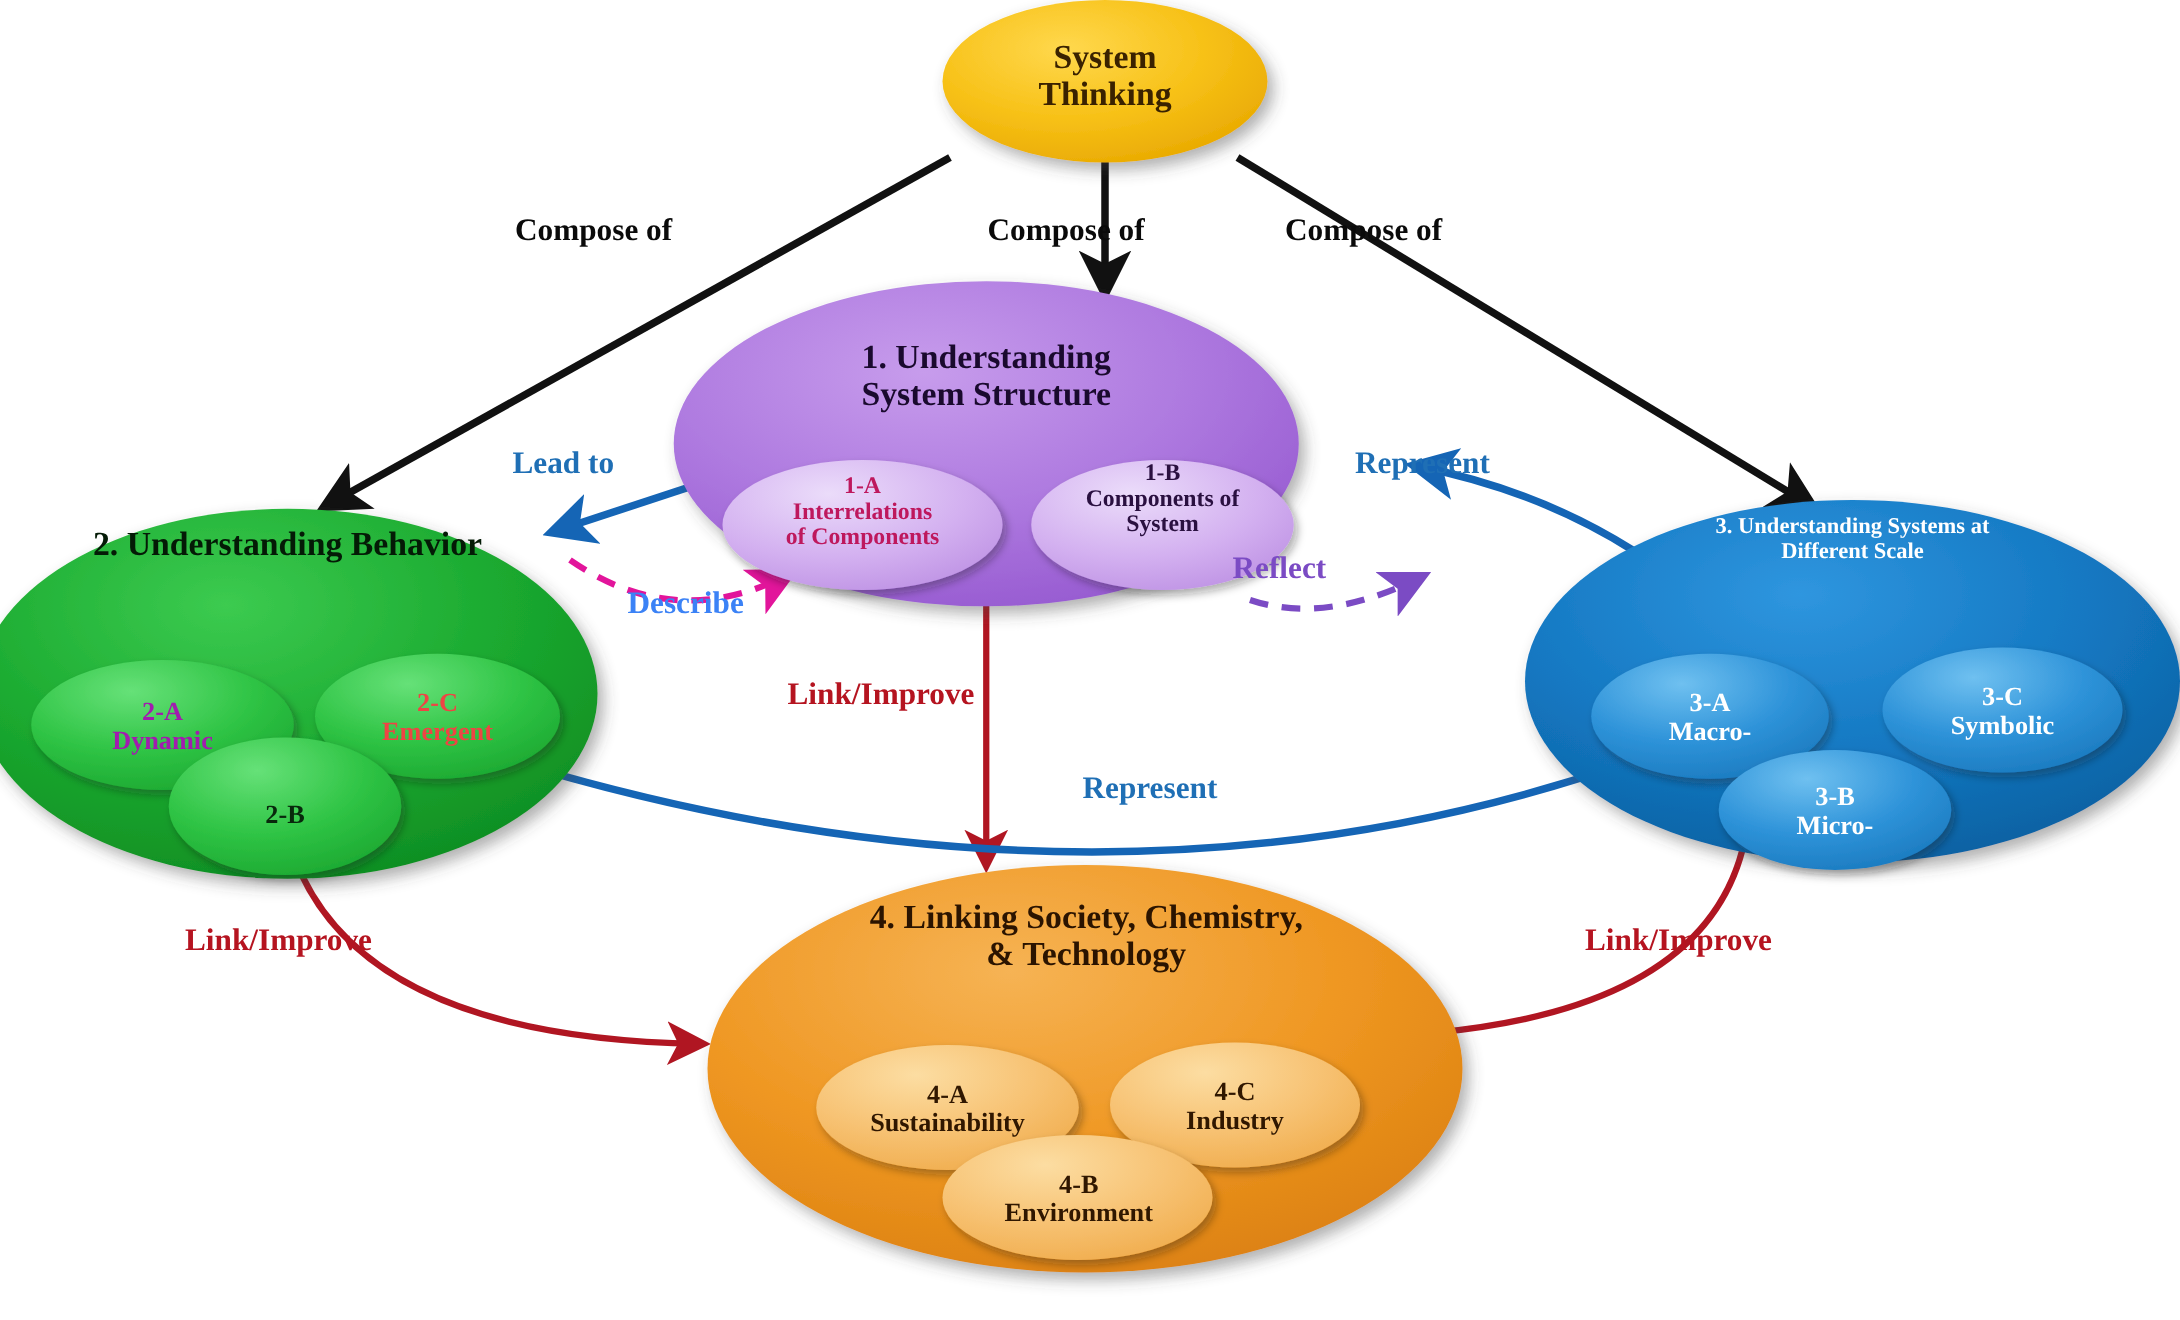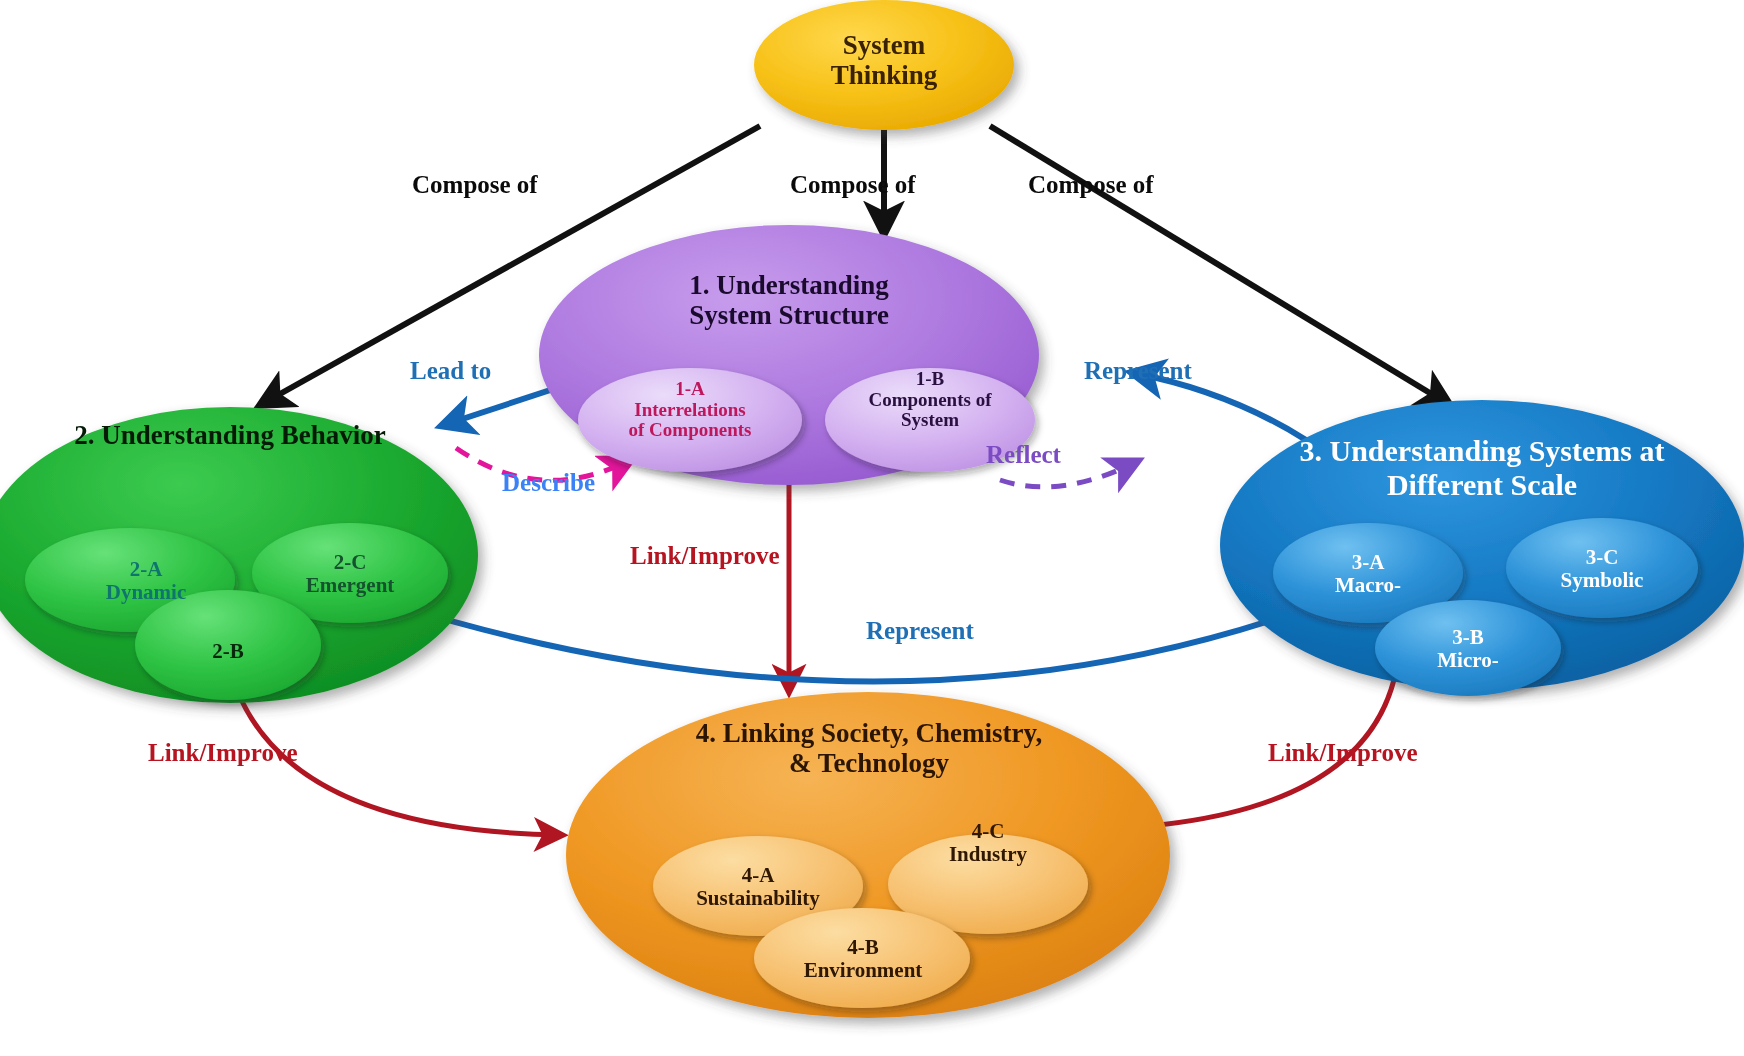--- a/index.html
+++ b/index.html
@@ -218,40 +218,40 @@
     <div style="width:100%">
       <div>1-B</div>
       <div style="white-space:pre-line;">Components of
 System</div>
     </div>
   </div>
 
   <div class="node" style="left:30px; top:420px; width:400px; height:50px;">
     <div class="node-title" style="font-size:27px; color:#041B06; white-space:pre-line;">2. Understanding Behavior</div>
   </div>
-  <div class="sub" style="left:54px; top:548px; width:184px; height:66px; color:#0f766e; font-size:21px;">
+  <div class="sub" style="left:38px; top:548px; width:184px; height:66px; color:#a21caf; font-size:21px;">
     <div style="width:100%">
       <div>2-A</div>
       <div style="white-space:pre-line;">Dynamic</div>
     </div>
   </div>
-  <div class="sub" style="left:262px; top:541px; width:176px; height:66px; color:#14532d; font-size:21px;">
+  <div class="sub" style="left:262px; top:541px; width:176px; height:66px; color:#ef4444; font-size:21px;">
     <div style="width:100%">
       <div>2-C</div>
       <div style="white-space:pre-line;">Emergent</div>
     </div>
   </div>
   <div class="sub" style="left:142px; top:607px; width:172px; height:88px; color:#08280C; font-size:21px;">
     <div style="width:100%">
       <div>2-B</div>
     </div>
   </div>
 
   <div class="node" style="left:1272px; top:410px; width:420px; height:80px;">
-    <div class="node-title" style="font-size:30px; color:#FFFFFF; white-space:pre-line;margin-top:24px;">3. Understanding Systems at
+    <div class="node-title" style="font-size:18px; color:#FFFFFF; white-space:pre-line;">3. Understanding Systems at
 Different Scale</div>
   </div>
   <div class="sub" style="left:1284px; top:542px; width:168px; height:64px; color:#FFFFFF; font-size:21px;">
     <div style="width:100%">
       <div>3-A</div>
       <div style="white-space:pre-line;">Macro-</div>
     </div>
   </div>
   <div class="sub" style="left:1516px; top:537px; width:172px; height:64px; color:#FFFFFF; font-size:21px;">
     <div style="width:100%">
@@ -269,21 +269,21 @@
   <div class="node" style="left:638px; top:718px; width:462px; height:80px;">
     <div class="node-title" style="font-size:27px; color:#2B1400; white-space:pre-line;">4. Linking Society, Chemistry,
 &amp; Technology</div>
   </div>
   <div class="sub" style="left:656px; top:856px; width:204px; height:62px; color:#301700; font-size:21px;">
     <div style="width:100%">
       <div>4-A</div>
       <div style="white-space:pre-line;">Sustainability</div>
     </div>
   </div>
-  <div class="sub" style="left:898px; top:812px; width:180px; height:62px; color:#301700; font-size:21px;">
+  <div class="sub" style="left:898px; top:854px; width:180px; height:62px; color:#301700; font-size:21px;">
     <div style="width:100%">
       <div>4-C</div>
       <div style="white-space:pre-line;">Industry</div>
     </div>
   </div>
   <div class="sub" style="left:768px; top:928px; width:190px; height:62px; color:#301700; font-size:21px;">
     <div style="width:100%">
       <div>4-B</div>
       <div style="white-space:pre-line;">Environment</div>
     </div>

